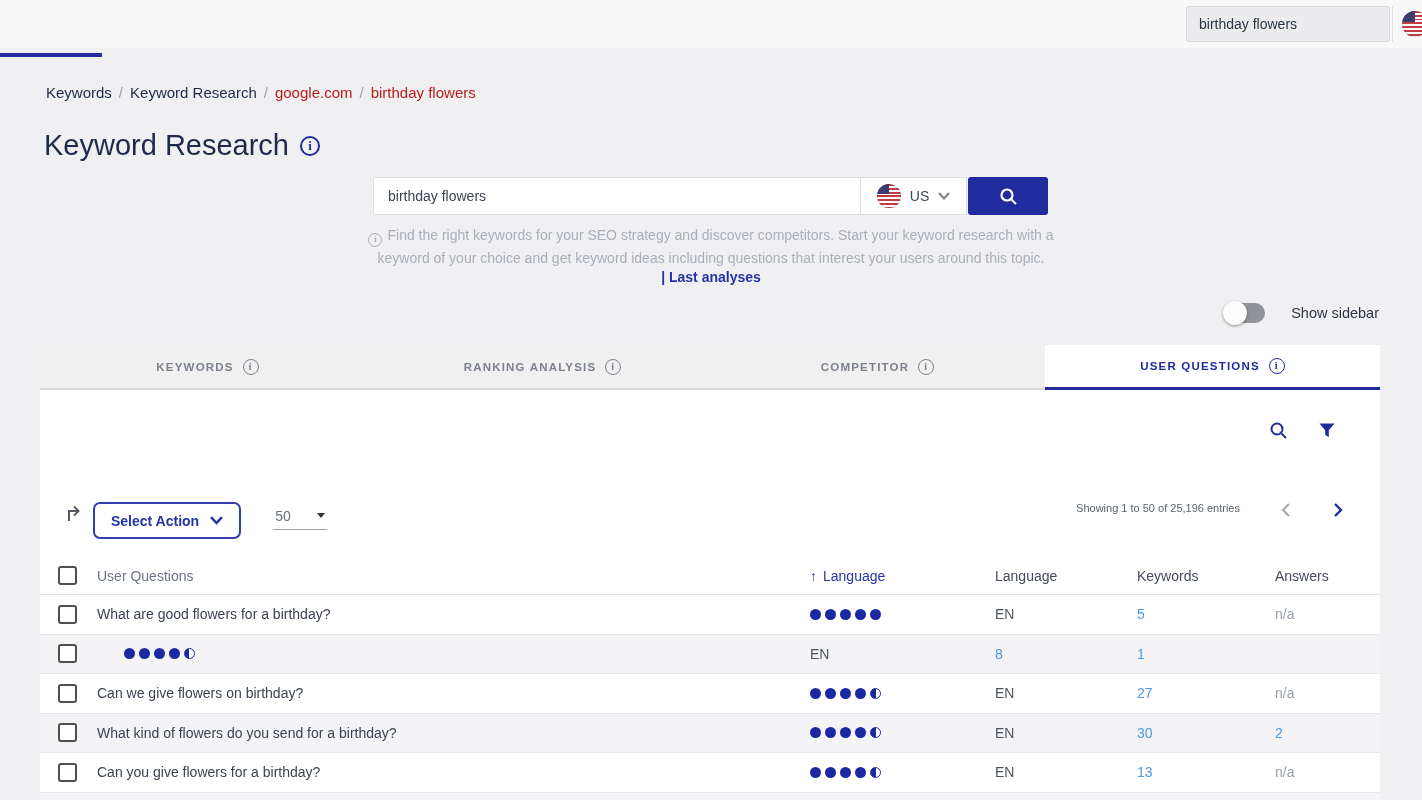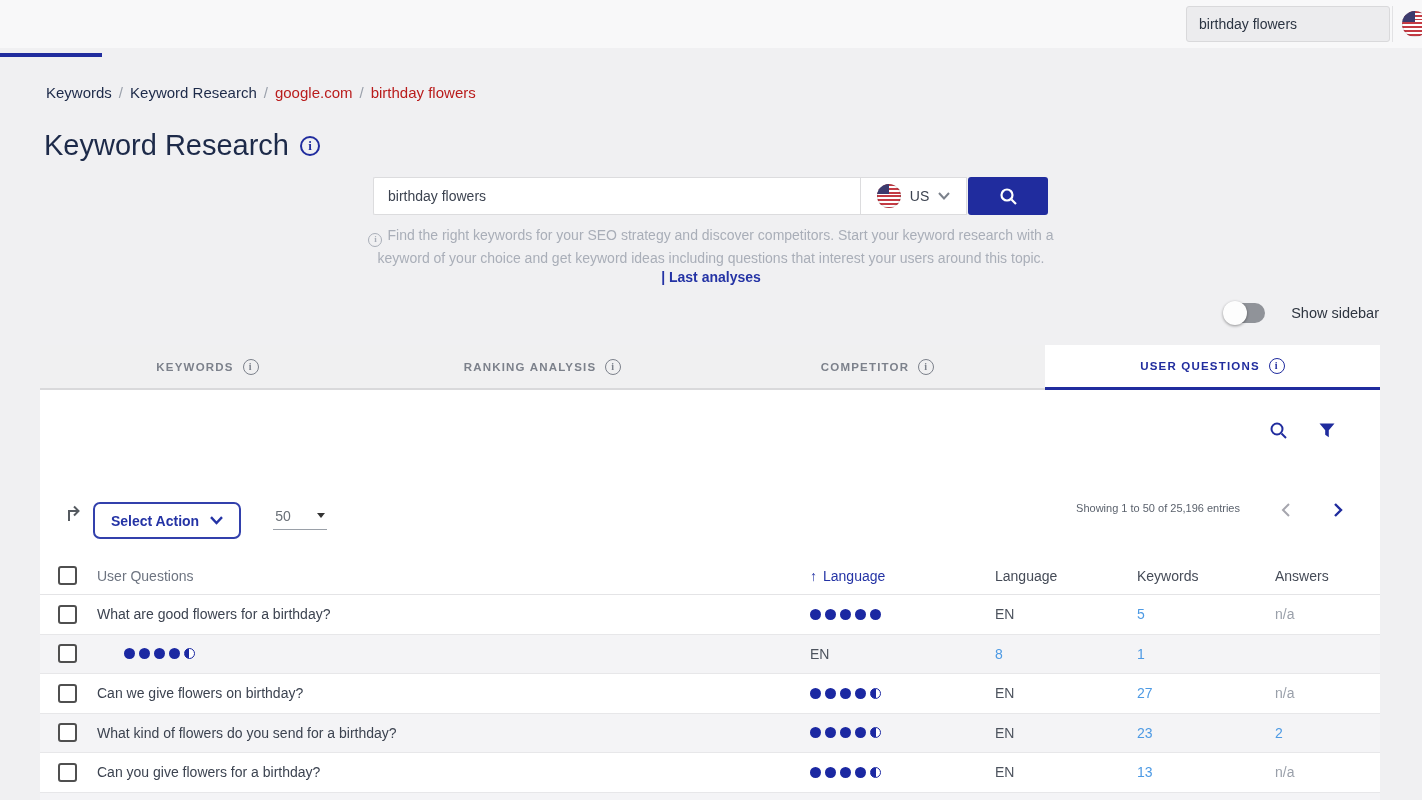--- a/index.html
+++ b/index.html
@@ -328,21 +328,21 @@
           </div>
           <div class="td-question">What kind of flowers do you send for a birthday?</div>
           <div class="dots">
             <span class="dot full"></span>
             <span class="dot full"></span>
             <span class="dot full"></span>
             <span class="dot full"></span>
             <span class="dot half"></span>
           </div>
           <div class="td-language td-pad">EN</div>
-          <div class="td-pad numlink">23</div>
+          <div class="td-pad numlink">30</div>
           <div class="td-pad numlink">2</div>
         </div>
         <div class="grid-row trow">
           <div class="cell-check">
             <span class="checkbox"></span>
           </div>
           <div class="td-question">Can you give flowers for a birthday?</div>
           <div class="dots">
             <span class="dot full"></span>
             <span class="dot full"></span>

